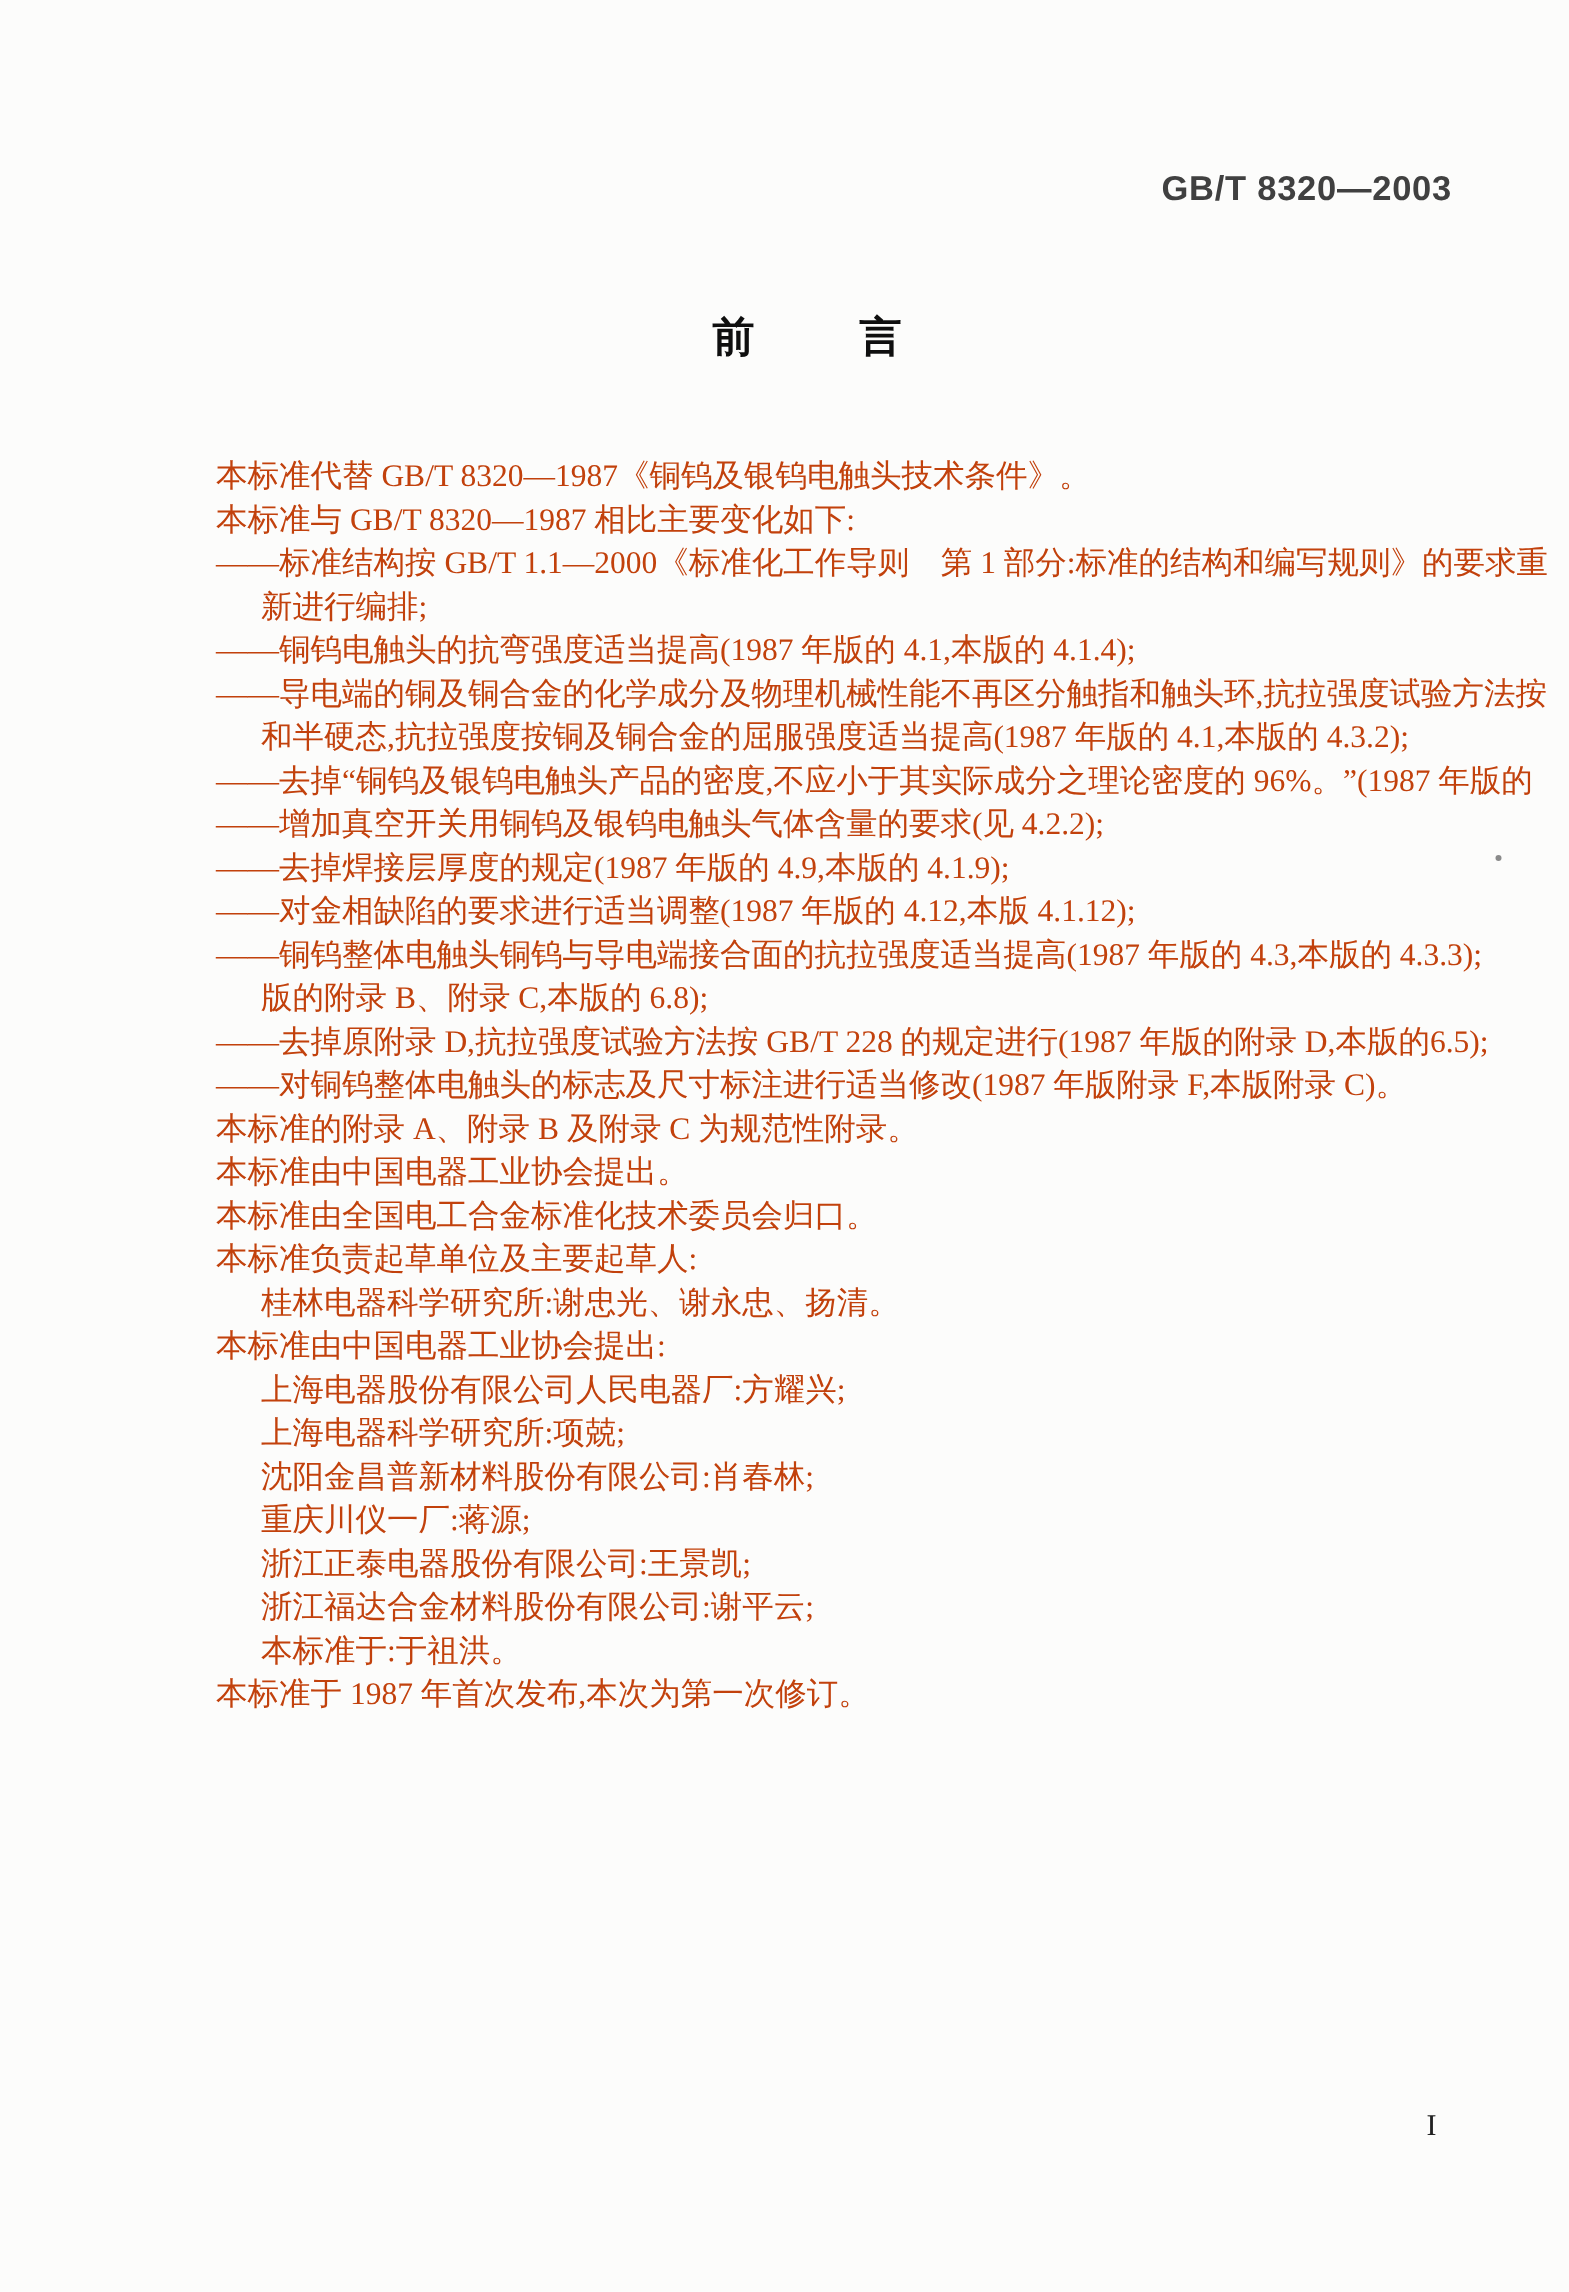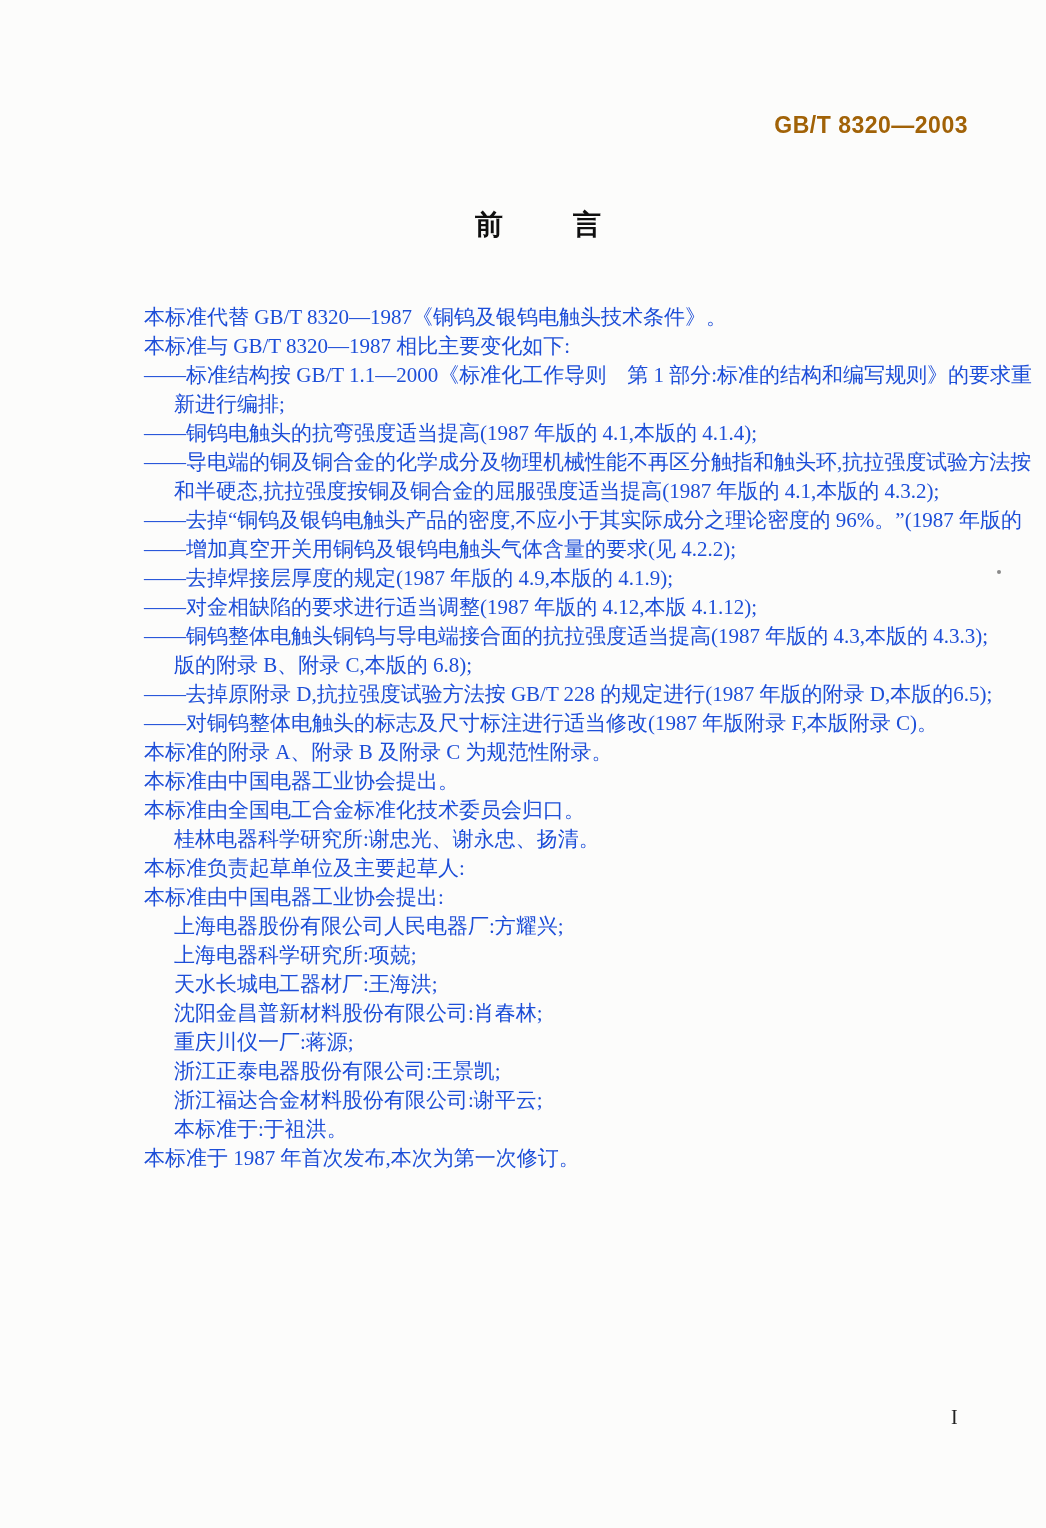--- a/index.html
+++ b/index.html
@@ -13,21 +13,21 @@
     overflow: hidden;
   }
   .header-code {
     position: absolute;
     top: 112px;
     right: 78px;
     font-family: "Liberation Sans", "DejaVu Sans", sans-serif;
     font-weight: 700;
     font-size: 23px;
     letter-spacing: 0.5px;
-    color: #a16207;
+    color: #404040;
   }
   .doc-title {
     position: absolute;
     top: 206px;
     left: 0;
     width: 100%;
     margin: 0;
     text-align: center;
     font-family: "Liberation Sans", "DejaVu Sans", sans-serif;
     font-weight: 700;
@@ -39,21 +39,21 @@
     letter-spacing: 2.5em;
     margin-left: 2.5em;
   }
   .content {
     position: absolute;
     left: 144px;
     top: 303px;
     width: 845px;
     font-size: 21px;
     line-height: 29px;
-    color: #1d4ed8;
+    color: #c2410c;
   }
   .content p {
     margin: 0;
     white-space: nowrap;
   }
   .content p.ind { padding-left: 30px; }
   .page-number {
     position: absolute;
     left: 951px;
     top: 1406px;
@@ -92,26 +92,25 @@
     <p class="line">——增加真空开关用铜钨及银钨电触头气体含量的要求(见 4.2.2);</p>
     <p class="line">——去掉焊接层厚度的规定(1987 年版的 4.9,本版的 4.1.9);</p>
     <p class="line">——对金相缺陷的要求进行适当调整(1987 年版的 4.12,本版 4.1.12);</p>
     <p class="line">——铜钨整体电触头铜钨与导电端接合面的抗拉强度适当提高(1987 年版的 4.3,本版的 4.3.3);</p>
     <p class="line ind">版的附录 B、附录 C,本版的 6.8);</p>
     <p class="line">——去掉原附录 D,抗拉强度试验方法按 GB/T 228 的规定进行(1987 年版的附录 D,本版的6.5);</p>
     <p class="line">——对铜钨整体电触头的标志及尺寸标注进行适当修改(1987 年版附录 F,本版附录 C)。</p>
     <p class="line">本标准的附录 A、附录 B 及附录 C 为规范性附录。</p>
     <p class="line">本标准由中国电器工业协会提出。</p>
     <p class="line">本标准由全国电工合金标准化技术委员会归口。</p>
+    <p class="line">本标准负责起草单位及主要起草人:</p>
     <p class="line ind">桂林电器科学研究所:谢忠光、谢永忠、扬清。</p>
-    <p class="line">本标准负责起草单位及主要起草人:</p>
     <p class="line">本标准由中国电器工业协会提出:</p>
     <p class="line ind">上海电器股份有限公司人民电器厂:方耀兴;</p>
     <p class="line ind">上海电器科学研究所:项兢;</p>
-    <p class="line ind">天水长城电工器材厂:王海洪;</p>
     <p class="line ind">沈阳金昌普新材料股份有限公司:肖春林;</p>
     <p class="line ind">重庆川仪一厂:蒋源;</p>
     <p class="line ind">浙江正泰电器股份有限公司:王景凯;</p>
     <p class="line ind">浙江福达合金材料股份有限公司:谢平云;</p>
     <p class="line ind">本标准于:于祖洪。</p>
     <p class="line">本标准于 1987 年首次发布,本次为第一次修订。</p>
   </div>
 
   <div class="page-number">I</div>
 

